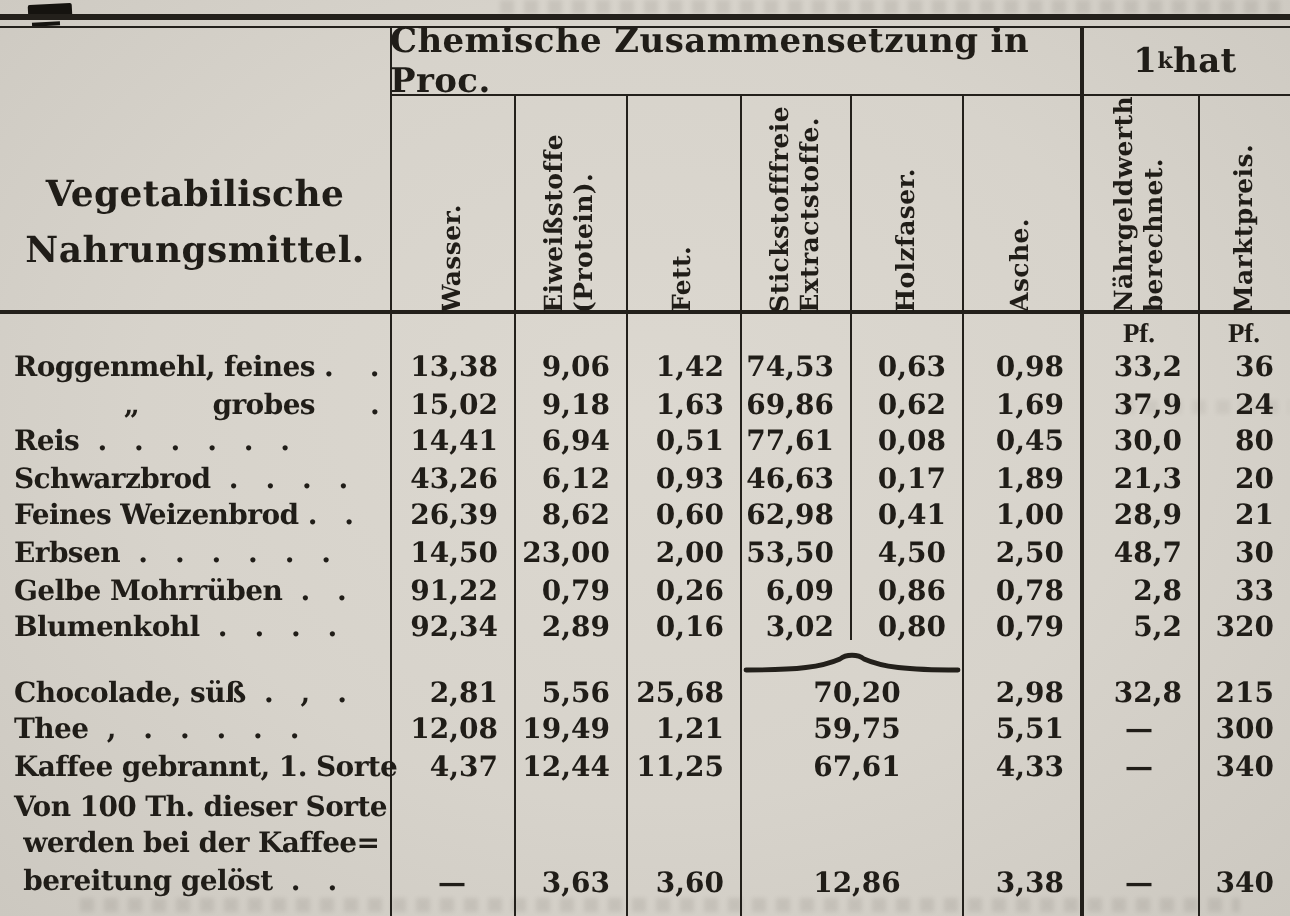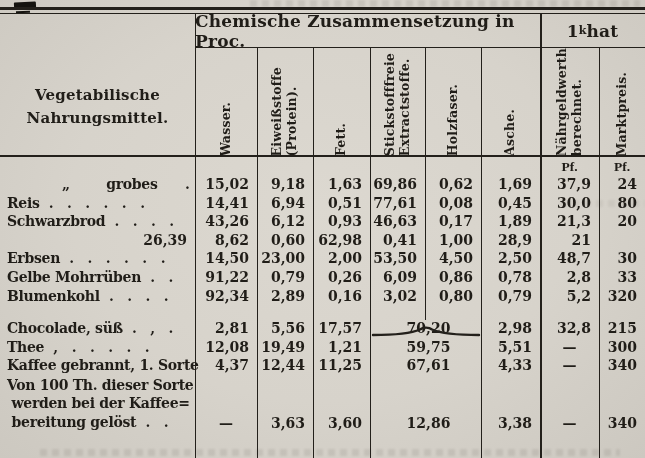--- a/index.html
+++ b/index.html
@@ -27,21 +27,21 @@
   #group-composition{left:195px;width:345px;}
   #group-perkg{left:540px;width:105px;}
   #group-perkg sup{font-size:11px;line-height:0;}
   
   .cols9{display:grid;grid-template-columns:195px 62px 56px 57px 55px 56px 59px 59px 46px;}
   #vheads{position:absolute;top:48px;left:0;width:645px;height:106px;}
   .vhead{display:flex;align-items:flex-end;justify-content:center;padding-bottom:4px;}
   .vtext{writing-mode:vertical-rl;transform:rotate(180deg);white-space:pre-line;
     font-weight:bold;font-size:12.5px;line-height:1.18;letter-spacing:.2px;}
   #row-header{position:absolute;left:0;top:84px;width:195px;text-align:center;
-    font-weight:bold;font-size:15px;line-height:1.55;white-space:pre-line;letter-spacing:.2px;}
+    font-weight:bold;font-size:18px;line-height:1.55;white-space:pre-line;letter-spacing:.2px;}
   
   .unit{position:absolute;top:158px;height:17px;display:flex;align-items:center;justify-content:center;
     font-weight:bold;font-size:13.5px;font-family:Liberation Serif, serif;}
   #unit-naehrgeld{left:540px;width:59px;}
   #unit-marktpreis{left:599px;width:46px;}
   
   #tbody{position:absolute;top:176px;left:0;width:645px;}
   .trow{height:18.6px;align-items:baseline;}
   .trow.gap{margin-top:14px;}
   .trow.tall{height:auto;}
@@ -127,20 +127,31 @@
       <div class="vhead">
         <div class="vtext">Marktpreis.</div>
       </div>
     </div>
 
   <div class="unit" id="unit-naehrgeld">Pf.</div>
   <div class="unit" id="unit-marktpreis">Pf.</div>
 
   <div id="tbody">
       <div class="trow cols9">
+        <div class="tlabel">Roggenmehl, feines .    .</div>
+        <div class="tval">13,38</div>
+        <div class="tval">9,06</div>
+        <div class="tval">1,42</div>
+        <div class="tval">74,53</div>
+        <div class="tval">0,63</div>
+        <div class="tval">0,98</div>
+        <div class="tval">33,2</div>
+        <div class="tval">36</div>
+      </div>
+      <div class="trow cols9">
         <div class="tlabel">            „        grobes      .</div>
         <div class="tval">15,02</div>
         <div class="tval">9,18</div>
         <div class="tval">1,63</div>
         <div class="tval">69,86</div>
         <div class="tval">0,62</div>
         <div class="tval">1,69</div>
         <div class="tval">37,9</div>
         <div class="tval">24</div>
       </div>
@@ -160,20 +171,21 @@
         <div class="tval">43,26</div>
         <div class="tval">6,12</div>
         <div class="tval">0,93</div>
         <div class="tval">46,63</div>
         <div class="tval">0,17</div>
         <div class="tval">1,89</div>
         <div class="tval">21,3</div>
         <div class="tval">20</div>
       </div>
       <div class="trow cols9">
+        <div class="tlabel">Feines Weizenbrod .   .</div>
         <div class="tval">26,39</div>
         <div class="tval">8,62</div>
         <div class="tval">0,60</div>
         <div class="tval">62,98</div>
         <div class="tval">0,41</div>
         <div class="tval">1,00</div>
         <div class="tval">28,9</div>
         <div class="tval">21</div>
       </div>
       <div class="trow cols9">
@@ -206,21 +218,21 @@
         <div class="tval">3,02</div>
         <div class="tval">0,80</div>
         <div class="tval">0,79</div>
         <div class="tval">5,2</div>
         <div class="tval">320</div>
       </div>
       <div class="trow cols9 gap">
         <div class="tlabel">Chocolade, süß  .   ,   .</div>
         <div class="tval">2,81</div>
         <div class="tval">5,56</div>
-        <div class="tval">17,57</div>
+        <div class="tval">25,68</div>
         <div class="tval merged">70,20</div>
         <div class="tval">2,98</div>
         <div class="tval">32,8</div>
         <div class="tval">215</div>
       </div>
       <div class="trow cols9">
         <div class="tlabel">Thee  ,   .   .   .   .   .</div>
         <div class="tval">12,08</div>
         <div class="tval">19,49</div>
         <div class="tval">1,21</div>

